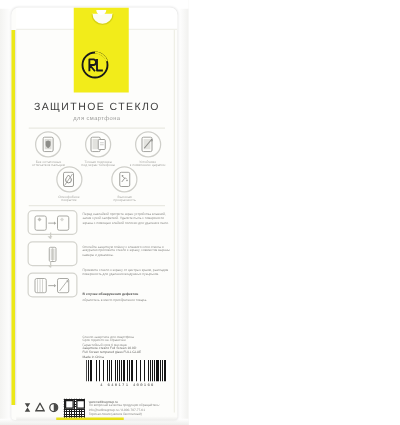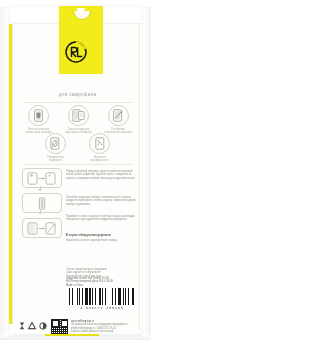--- a/index.html
+++ b/index.html
@@ -375,20 +375,21 @@
 
     <div class="logo">
       <svg width="24" height="24" viewBox="0 0 24 24">
         <circle cx="12" cy="12" r="10" fill="none" stroke="#1a1a1a" stroke-width="1.5"></circle>
         <path d="M12 2 A10 10 0 0 1 21.5 9" fill="none" stroke="#f2ec1a" stroke-width="1.6"></path>
         <path d="M7.5 17 L7.5 7.5 L11 7.5 A2.3 2.3 0 0 1 11 12 L7.8 12 L12 17" fill="none" stroke="#1a1a1a" stroke-width="1.5" stroke-linejoin="round"></path>
         <path d="M13.6 7.2 L13.6 16.4 L18.3 16.4" fill="none" stroke="#1a1a1a" stroke-width="1.5" stroke-linejoin="round"></path>
       </svg>
     </div>
 
+    <div class="title">ЗАЩИТНОЕ СТЕКЛО</div>
     <div class="subtitle">для смартфона</div>
 
     <div class="rule" style="left:14px; right:10px; top:96px;"></div>
 
     <div class="features">
 
       <div class="feat">
         <div class="ring">
           <svg width="11" height="13" viewBox="0 0 11 13">
             <rect x="1.5" y="0.7" width="8" height="11.6" rx="1.2" fill="none" stroke="#9e9e9a" stroke-width="0.8"></rect>

